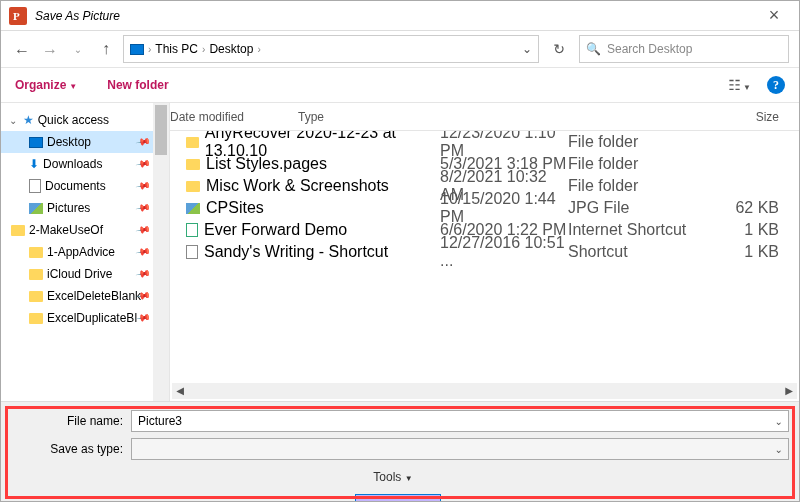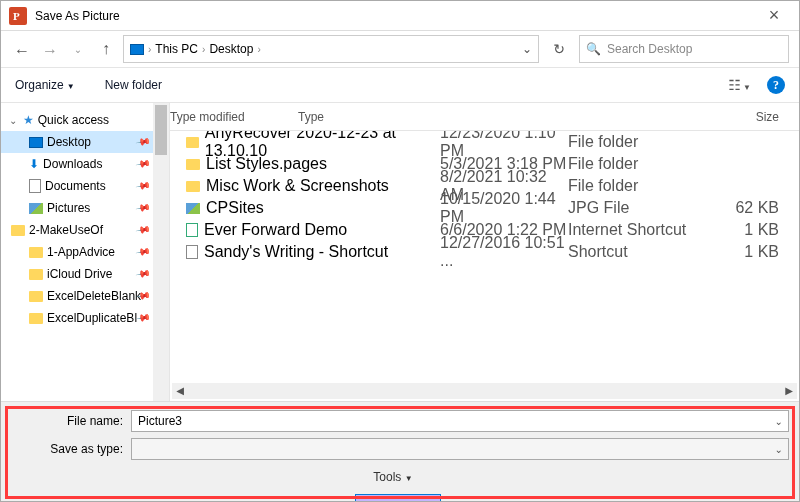--- a/index.html
+++ b/index.html
@@ -1,33 +1,33 @@
 <!DOCTYPE html>
 <html><head>
 <meta charset="utf-8">
 <style>
   * { box-sizing: border-box; margin: 0; padding: 0; font-family: "Segoe UI", Tahoma, sans-serif; }
   body { background: #fff; width: 800px; height: 502px; overflow: hidden; border: 1px solid #aaa; position: relative; }
   .titlebar { height: 30px; display: flex; align-items: center; padding: 0 8px; border-bottom: 1px solid #ddd; }
   .pp-icon { width: 18px; height: 18px; background: #d24726; border-radius: 2px; position: relative; margin-right: 8px; }
   .pp-icon::after { content:"P"; color:#fff; font:bold 11px/18px "Segoe UI"; position:absolute; left:4px; }
-  .titlebar .title { font-size: 12px; color: #000; }
+  .titlebar .title { font-size: 12px; color: #000; font-style: italic; }
   .watermark { position: absolute; top: 6px; right: 40px; font: italic 16px Georgia, serif; color: #999; }
   .close { position:absolute; right:10px; top:4px; font-size:18px; color:#555; width:30px; text-align:center; }
   .navrow { height: 36px; display:flex; align-items:center; padding:0 10px; gap:6px; }
   .nav-arrow { width:22px; height:22px; display:inline-flex; align-items:center; justify-content:center; font-size:16px; color:#999; }
   .nav-arrow.active { color:#555; }
   .addr { flex:1; display:flex; align-items:center; border:1px solid #ccc; height:28px; padding:0 6px; font-size:12px; gap:4px; }
   .mon-icon { width:14px; height:11px; background:#0078d7; border:1px solid #0057a0; display:inline-block; }
   .sep { color:#888; font-size:10px; }
   .addr-drop { margin-left:auto; color:#555; }
   .refresh { width:28px; height:28px; border:0; background:transparent; font-size:14px; color:#555; display:flex; align-items:center; justify-content:center; }
   .search { width:210px; height:28px; border:1px solid #ccc; display:flex; align-items:center; padding:0 6px; font-size:12px; color:#888; gap:6px; }
   .toolbar { height:36px; border-top:1px solid #e5e5e5; border-bottom:1px solid #e5e5e5; display:flex; align-items:center; padding:0 14px; font-size:12px; }
-  .toolbar .link { color:#0f172a; margin-right:30px; }
+  .toolbar .link { color:#be185d; margin-right:30px;font-weight:bold; }
   .toolbar .link .drop { font-size:8px; margin-left:3px; }
   .view-btn { margin-left:auto; color:#555; font-size:14px; }
   .help { width:18px; height:18px; background:#0078d7; color:#fff; border-radius:50%; font:bold 12px/18px "Segoe UI"; text-align:center; margin-left:16px; }
   .mainarea { display:flex; height:298px; }
   .sidebar { width:168px; position:relative; overflow:hidden; }
   .sb-scroll { position:absolute; right:0; top:0; width:16px; height:100%; background:#f0f0f0; }
   .sb-thumb { position:absolute; right:2px; top:2px; width:12px; height:50px; background:#c0c0c0; }
   .tree { padding:6px 0 0 0; font-size:12px; }
   .tree-row { height:22px; display:flex; align-items:center; padding-left:8px; gap:4px; position:relative; }
   .tree-row.sel { background:#cce8ff; }
@@ -155,21 +155,21 @@
             <span class="pin">📌</span>
           </div>
         </div>
     </div>
     <div class="sb-scroll">
         <div class="sb-thumb"></div>
       </div>
   </div>
   <div class="filepane">
     <div class="cols">
-      <div class="c-date">Type modified</div>
+      <div class="c-date">Date modified</div>
       <div class="c-type">Type</div>
       <div class="c-size">Size</div>
     </div>
     <div class="files" id="file-rows">
         <div class="frow">
           <div class="f-name">
             <span class="fld"></span>
             <span>AnyRecover 2020-12-23 at 13.10.10</span>
           </div>
           <div class="f-date">12/23/2020 1:10 PM</div>

